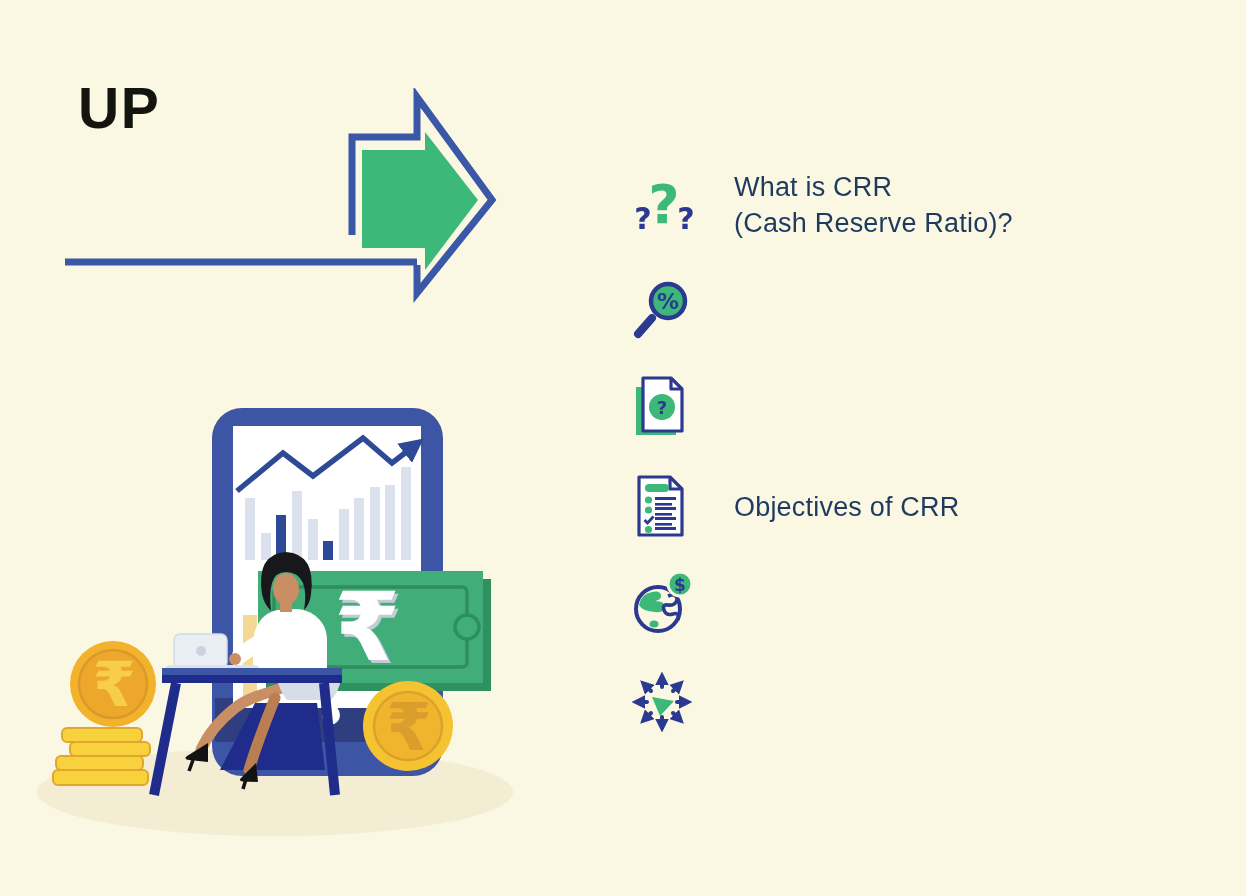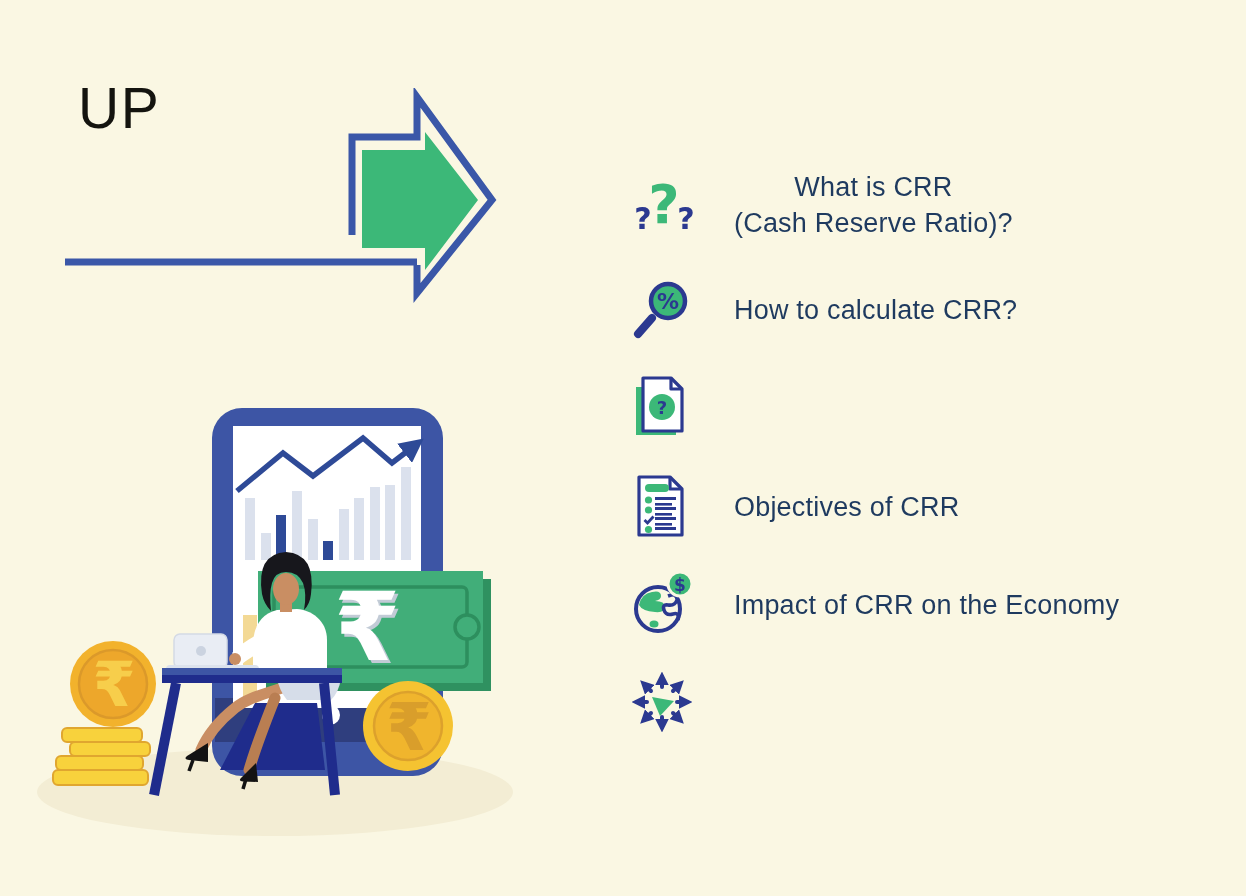--- a/index.html
+++ b/index.html
@@ -7,31 +7,31 @@
     --text_navy:#1E3A5F; --arrow_blue:#3A57A8; --gold:#F2B22C; --note_green:#41AE79;
   }
   html,body{margin:0;padding:0}
   body{
     width:1246px;height:896px;position:relative;overflow:hidden;
     background:var(--background);
     font-family:"Liberation Sans",sans-serif;
   }
   .title{
     position:absolute;left:78px;top:62px;
-    font-size:57px;font-weight:400;color:#14140f;
+    font-size:57px;font-weight:700;color:#14140f;
     letter-spacing:1.5px;line-height:92px;
   }
   .arrow-wrap{position:absolute;left:60px;top:88px;width:445px;height:220px}
   .topics{position:absolute;left:630px;top:0;width:590px;height:896px}
   .topic{position:absolute;left:0;display:flex;align-items:center;gap:36px;height:82px;width:100%}
   .icon-box{flex:0 0 68px;width:68px;height:68px}
   .icon-box svg{display:block}
   .topic-label{
     font-size:27px;color:var(--text_navy);line-height:36px;
-    white-space:pre-line;font-weight:400;letter-spacing:.2px;text-align:center;
+    white-space:pre-line;font-weight:400;letter-spacing:.2px;
   }
   .illu{position:absolute;left:35px;top:388px;width:490px;height:462px}
   
   .icg{fill:var(--green)}
   .icn{fill:var(--navy)}
   .ictxt{fill:var(--navy);font-family:"DejaVu Sans","Liberation Sans",sans-serif;font-weight:bold}
   .icqg{fill:var(--green);font-family:"DejaVu Sans","Liberation Sans",sans-serif;font-weight:bold}
   .icqn{fill:var(--navy);font-family:"DejaVu Sans","Liberation Sans",sans-serif;font-weight:600}
   .rupee{font-family:"DejaVu Sans","Liberation Sans",sans-serif;font-weight:bold}
 </style>
@@ -65,21 +65,20 @@
   </div>
 
   <div class="topic" style="top:269px">
     <div class="icon-box">
       <svg width="68" height="68" viewBox="0 0 68 68">
         <line x1="22" y1="42" x2="8" y2="58" stroke="var(--navy)" stroke-width="8" stroke-linecap="round"></line>
         <circle cx="38" cy="25" r="17" class="icg" stroke="var(--navy)" stroke-width="4.5"></circle>
         <text class="ictxt" x="38" y="33" font-size="22" text-anchor="middle">%</text>
       </svg>
     </div>
-    <div class="topic-label">How to calculate CRR?</div>
   </div>
 
   <div class="topic" style="top:366px">
     <div class="icon-box">
       <svg width="68" height="68" viewBox="0 0 68 68">
         <rect x="6" y="14" width="40" height="48" class="icg"></rect>
         <path d="M13,5 H41 L52,16 V58 H13 Z" fill="#fff" stroke="var(--navy)" stroke-width="3.2" stroke-linejoin="round"></path>
         <path d="M41,5 V16 H52" fill="none" stroke="var(--navy)" stroke-width="3.2" stroke-linejoin="round"></path>
         <circle cx="32" cy="34" r="13" class="icg"></circle>
         <text class="ictxt" x="32" y="41" font-size="18" text-anchor="middle">?</text>
@@ -113,21 +112,20 @@
     <div class="icon-box">
       <svg width="68" height="68" viewBox="0 0 68 68">
         <circle cx="28" cy="38" r="22" fill="none" stroke="var(--navy)" stroke-width="4"></circle>
         <path class="icg" d="M9,34 q2,-11 13,-13 q9,-2 9,4 q0,4 -6,5 q10,0 10,6 q0,6 -10,5 q-13,-1 -16,-7 z"></path>
         <ellipse cx="24" cy="53" rx="4.5" ry="3.5" class="icg"></ellipse>
         <path d="M38,25 q11,-4 9,4 q-2,6 -9,5 q-6,-1 -4,5 q2,6 9,4 q7,-2 5,6" fill="none" stroke="var(--navy)" stroke-width="3.6"></path>
         <circle cx="50" cy="13" r="12" class="icg" stroke="var(--background)" stroke-width="3"></circle>
         <text class="ictxt" x="50" y="19.5" font-size="17" text-anchor="middle">$</text>
       </svg>
     </div>
-    <div class="topic-label">Impact of CRR on the Economy</div>
   </div>
 
   <div class="topic" style="top:662px">
     <div class="icon-box">
       <svg width="68" height="68" viewBox="0 0 68 68">
         <defs>
           <marker id="ahNavy" viewBox="0 0 10 10" refX="6" refY="5" markerWidth="3.4" markerHeight="3.4" orient="auto-start-reverse">
             <path d="M0,0 L10,5 L0,10 z" fill="var(--navy)"></path>
           </marker>
         </defs>

